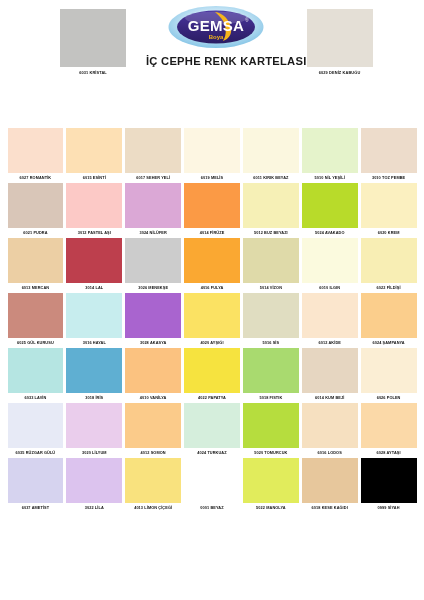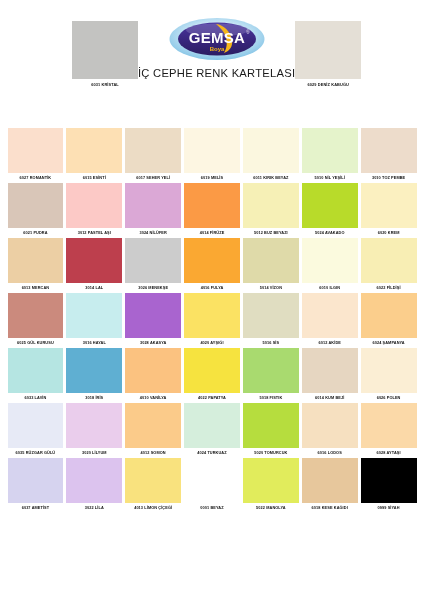--- a/index.html
+++ b/index.html
@@ -24,21 +24,21 @@
   }
 
   
   .header {
     position: relative;
     height: 128px;
     width: 376px;
     display: flex;
     align-items: flex-start;
     justify-content: space-between;
-    padding: 12px;
+    padding: 0;
     box-sizing: border-box;
   }
   .header-left-pad { width: 60px; flex: none; }
   .header-right-pad { width: 56px; flex: none; }
 
   .corner-swatch-wrap {
     width: 66px;
     flex: none;
     padding-top: 9px;
     text-align: center;
@@ -69,26 +69,27 @@
   }
 
   .logo {
     width: 98px;
     height: 52px;
     display: block;
   }
 
   .chart-title {
     font-size: 11.2px;
-    font-weight: normal;
+    font-weight: bold;
     letter-spacing: 0.25px;
     color: #1a1a1a;
     margin-top: 1px;
     white-space: nowrap;
     text-align: center;
+    margin-left: 20px;
   }
 
   
   .grid {
     width: 424px;
     padding: 0 6px 0 6px;
     box-sizing: border-box;
   }
   .color-row {
     display: flex;

